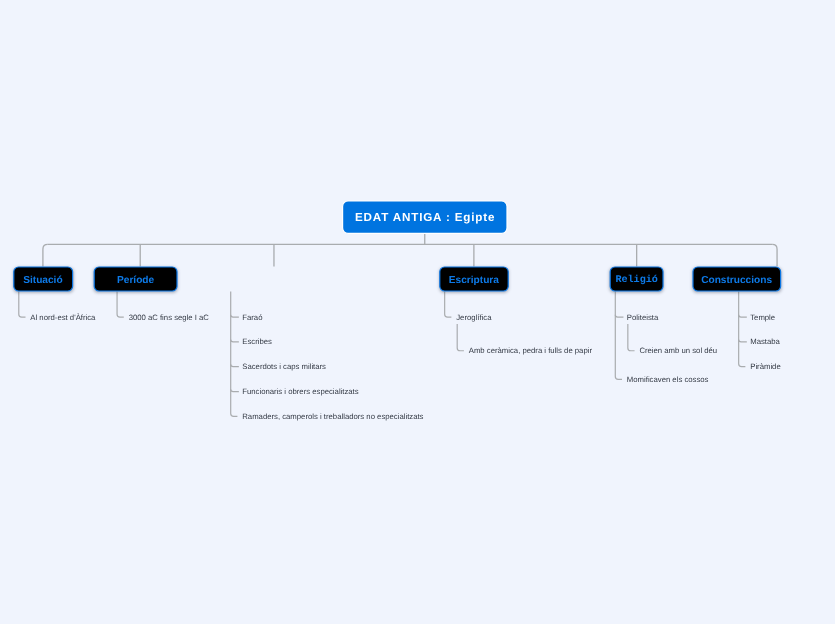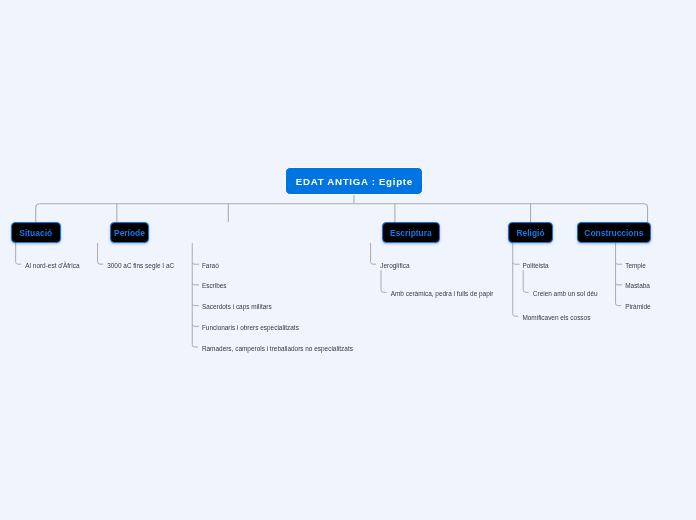--- a/index.html
+++ b/index.html
@@ -54,27 +54,27 @@
       <path d="M 615.5500000000001 282.9 Q 615.5500000000001 284.9 617.5500000000001 284.9 L 622.35 284.9" fill="none" stroke="#a9acaf" stroke-width="1"></path>
     </svg>
 
   <div class="node root-node">
     <span>EDAT ANTIGA : Egipte</span>
   </div>
 
   <div class="node branch-node" style="left: 10.8px; width: 49.9px;">
     <span>Situació</span>
   </div>
-  <div class="node branch-node" style="left: 110px; width: 39px;">
+  <div class="node branch-node" style="left: 78px; width: 70px;">
     <span>Període</span>
   </div>
-  <div class="node branch-node" style="left: 365.7px; width: 58.4px; margin-left: 16px;">
+  <div class="node branch-node" style="left: 365.7px; width: 58.4px;">
     <span>Escriptura</span>
   </div>
-  <div class="node branch-node" style="left: 507.9px; width: 45.3px;">
+  <div class="node branch-node" style="left: 507.9px; width: 45.3px; font-family: Liberation Mono, monospace;">
     <span>Religió</span>
   </div>
   <div class="node branch-node" style="left: 577px; width: 73.7px;">
     <span>Construccions</span>
   </div>
 
   <div class="leaf-label" style="left: 25.3px; top: 264.7px;">Al nord-est d'Àfrica</div>
   <div class="leaf-label" style="left: 107.2px; top: 264.7px;">3000 aC fins segle I aC</div>
   <div class="leaf-label" style="left: 201.9px; top: 264.7px;">Faraó</div>
   <div class="leaf-label" style="left: 201.9px; top: 285.4px;">Escribes</div>

